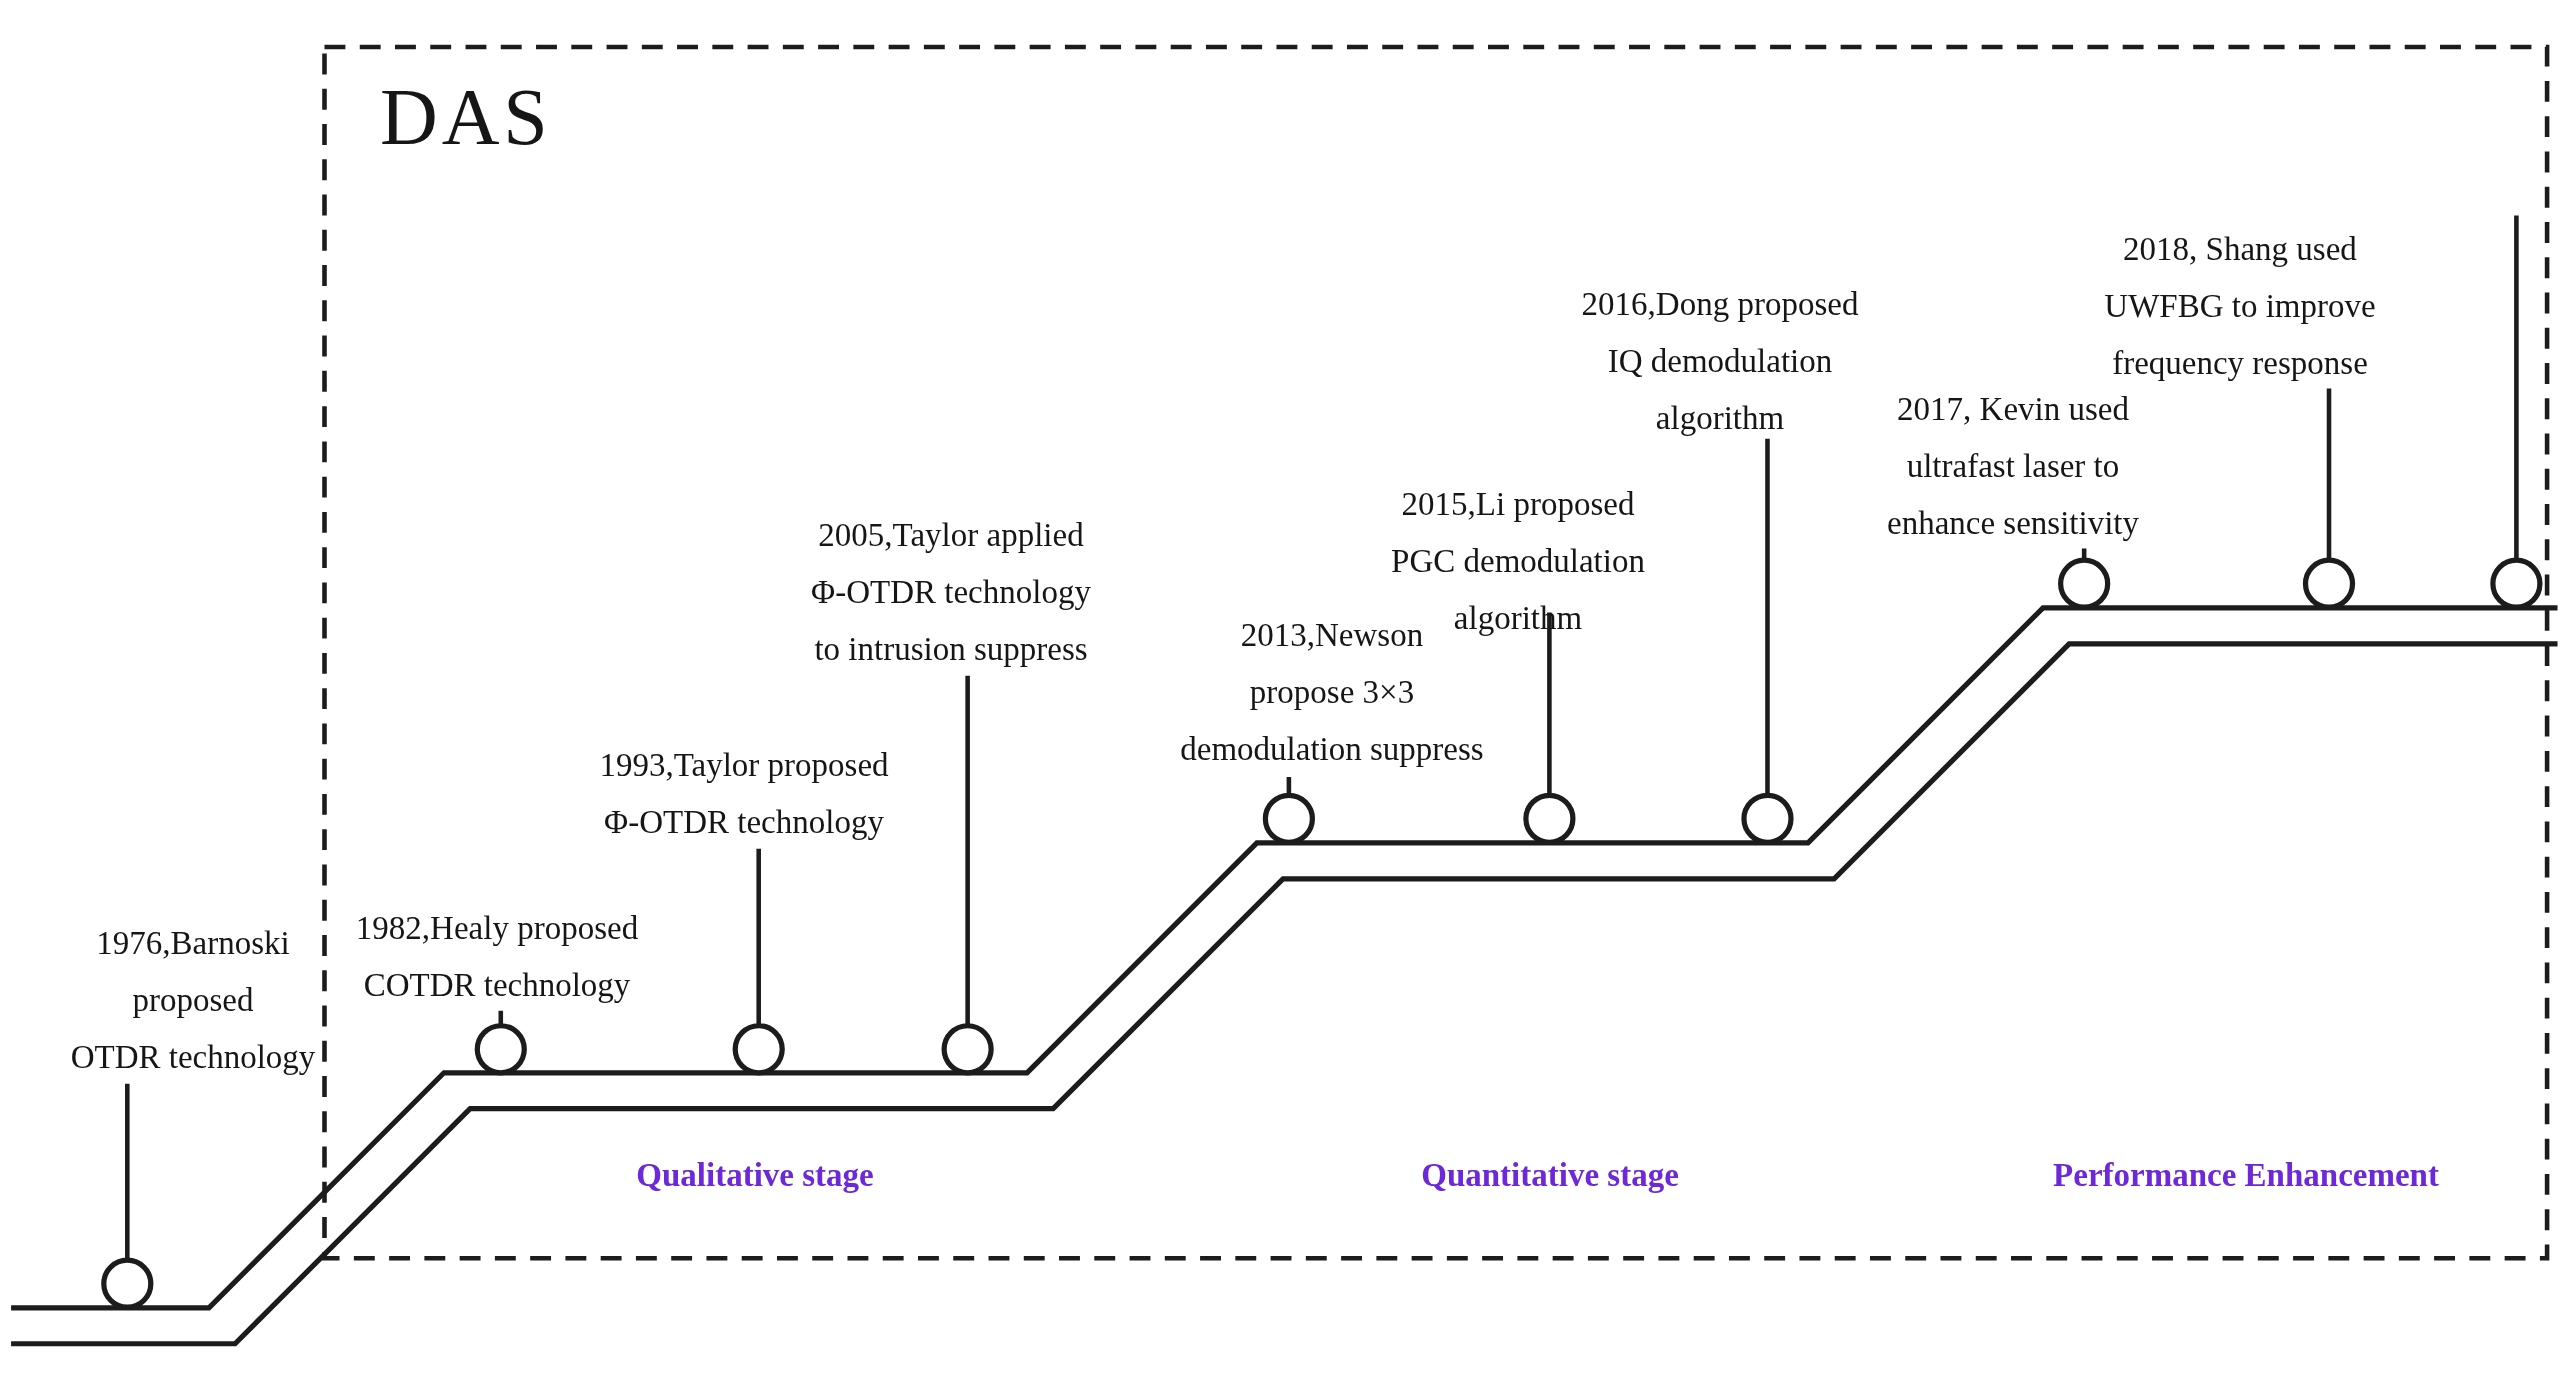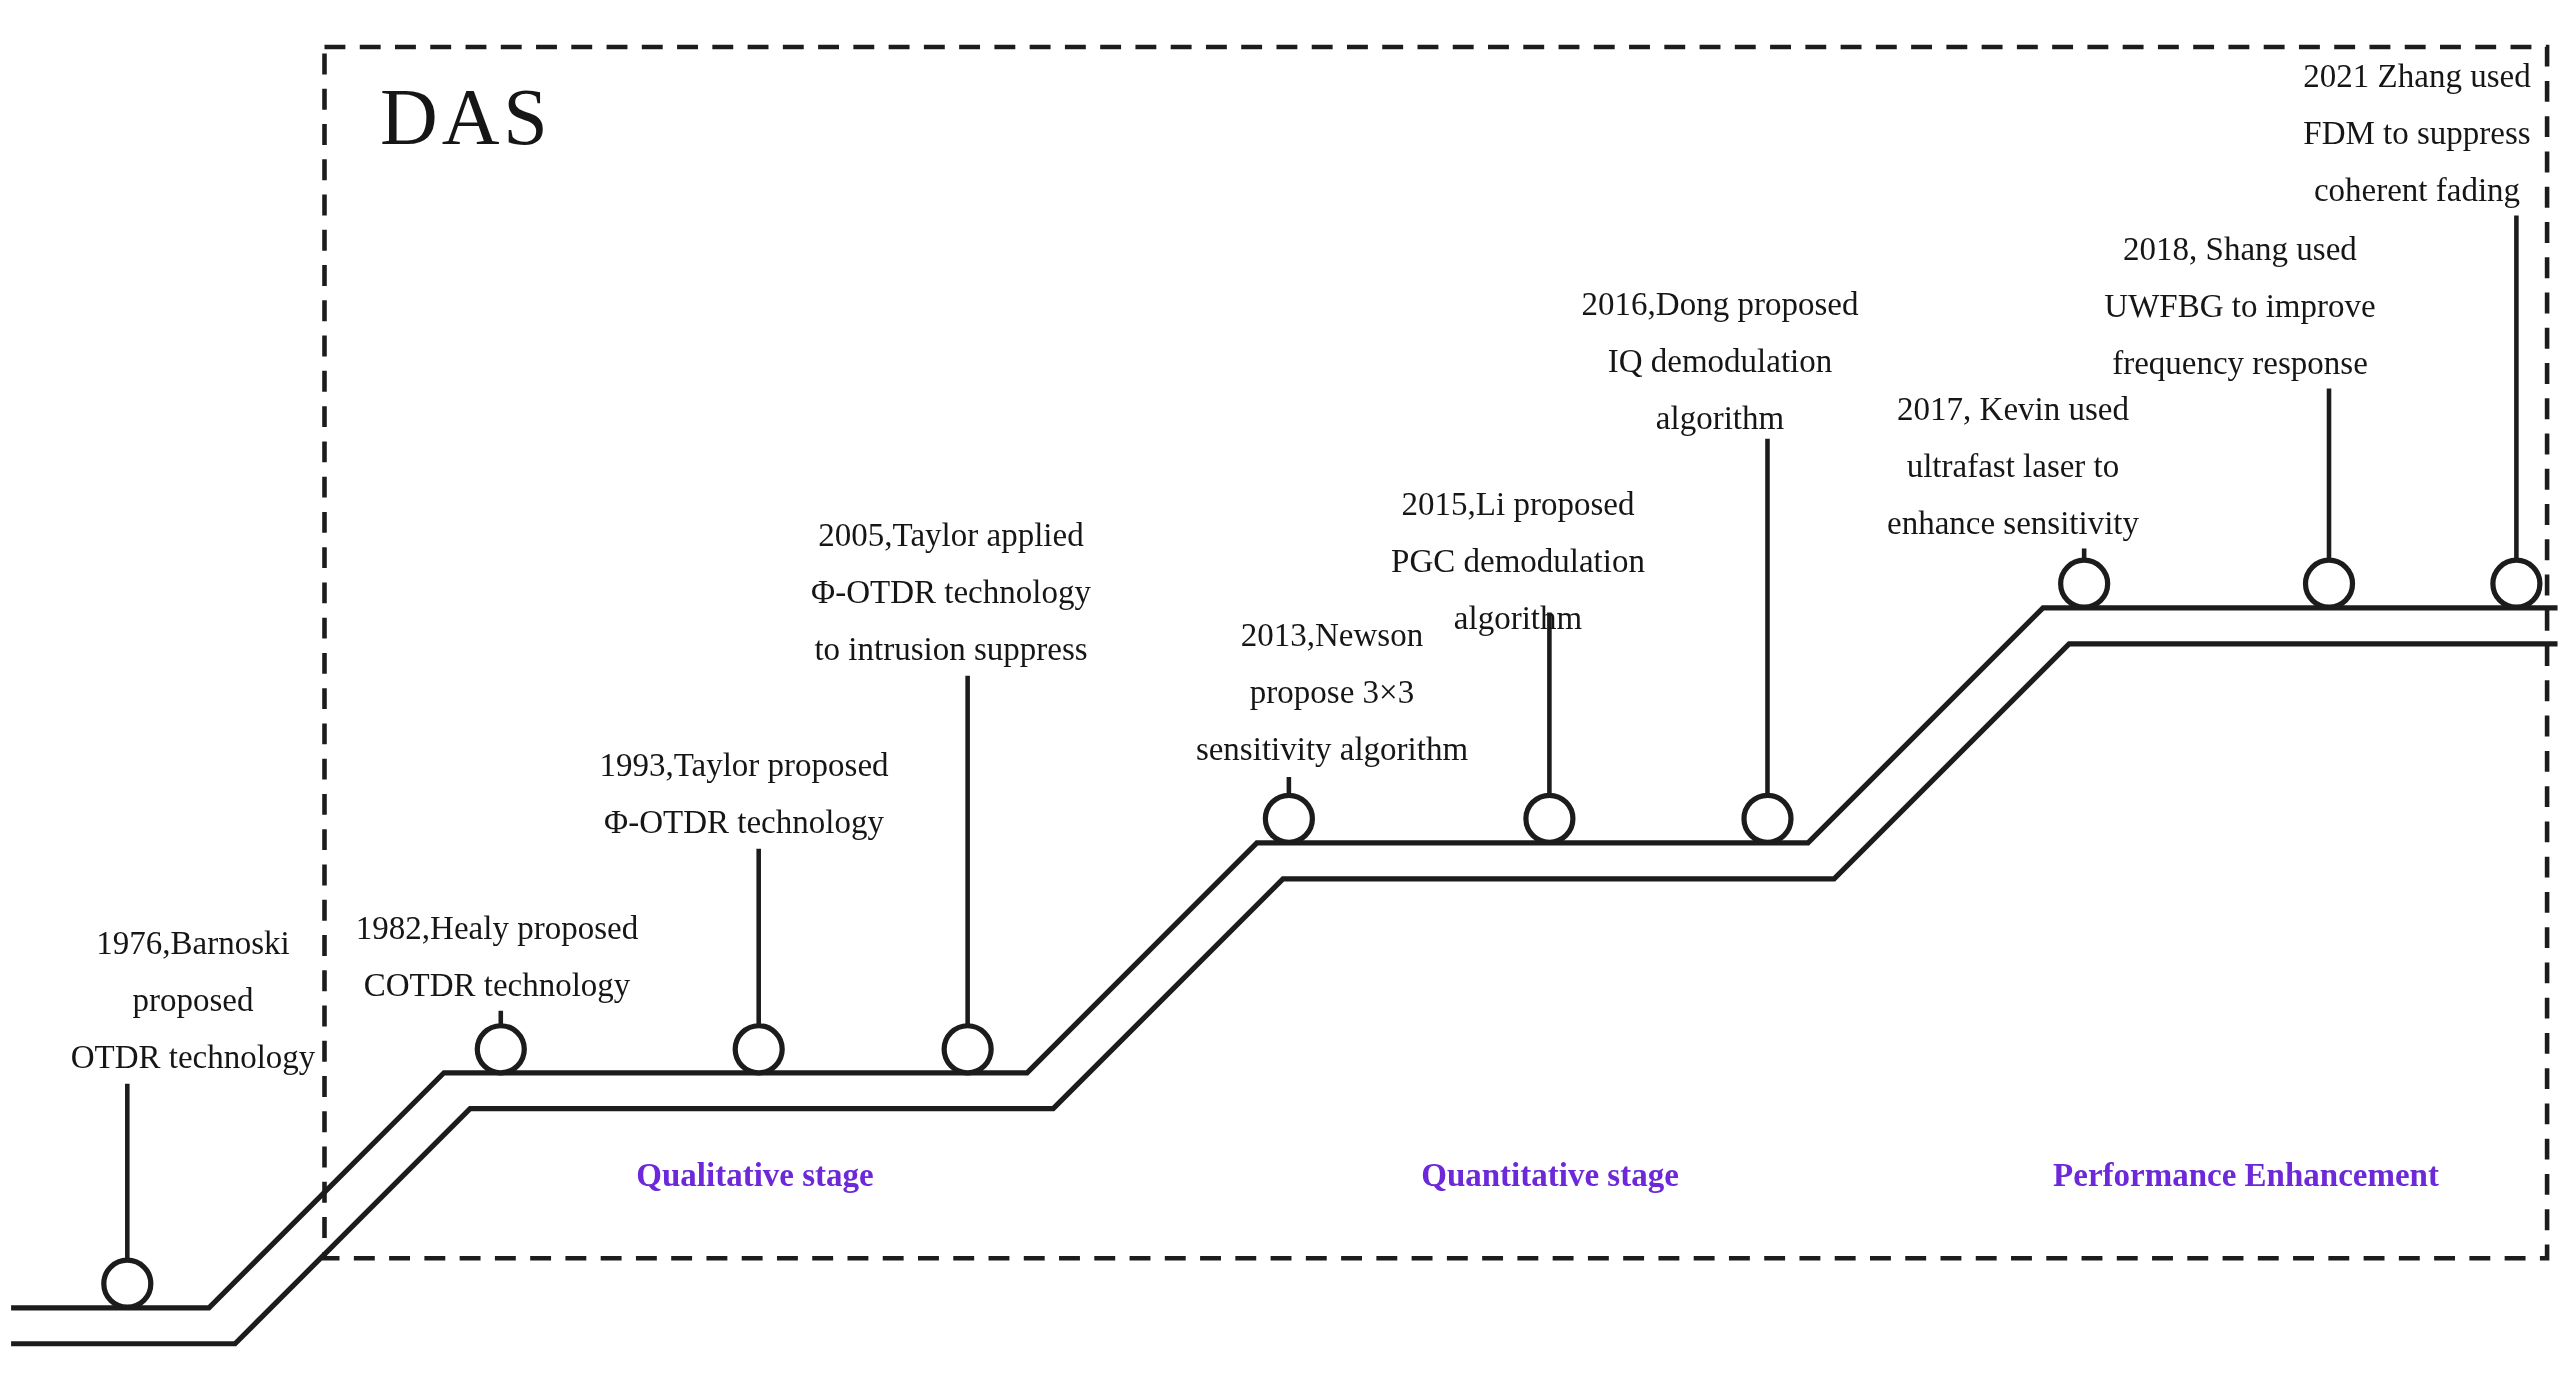--- a/index.html
+++ b/index.html
@@ -131,21 +131,21 @@
 
     <div class="milestone m-2005">
       <span>2005,Taylor applied</span>
       <span>Φ-OTDR technology</span>
       <span>to intrusion suppress</span>
     </div>
 
     <div class="milestone m-2013">
       <span>2013,Newson</span>
       <span>propose 3×3</span>
-      <span>sensitivity algorithm</span>
+      <span>demodulation suppress</span>
     </div>
 
     <div class="milestone m-2015">
       <span>2015,Li proposed</span>
       <span>PGC demodulation</span>
       <span>algorithm</span>
     </div>
 
     <div class="milestone m-2016">
       <span>2016,Dong proposed</span>
@@ -158,25 +158,20 @@
       <span>ultrafast laser to</span>
       <span>enhance sensitivity</span>
     </div>
 
     <div class="milestone m-2018">
       <span>2018, Shang used</span>
       <span>UWFBG to improve</span>
       <span>frequency response</span>
     </div>
 
-    <div class="milestone m-2021">
-      <span>2021 Zhang used</span>
-      <span>FDM to suppress</span>
-      <span>coherent fading</span>
-    </div>
 
     <div class="stage-label s-0">Qualitative stage</div>
     <div class="stage-label s-1">Quantitative stage</div>
     <div class="stage-label s-2">Performance Enhancement</div>
 
   </div>
 </div>
 
 
 </body></html>

